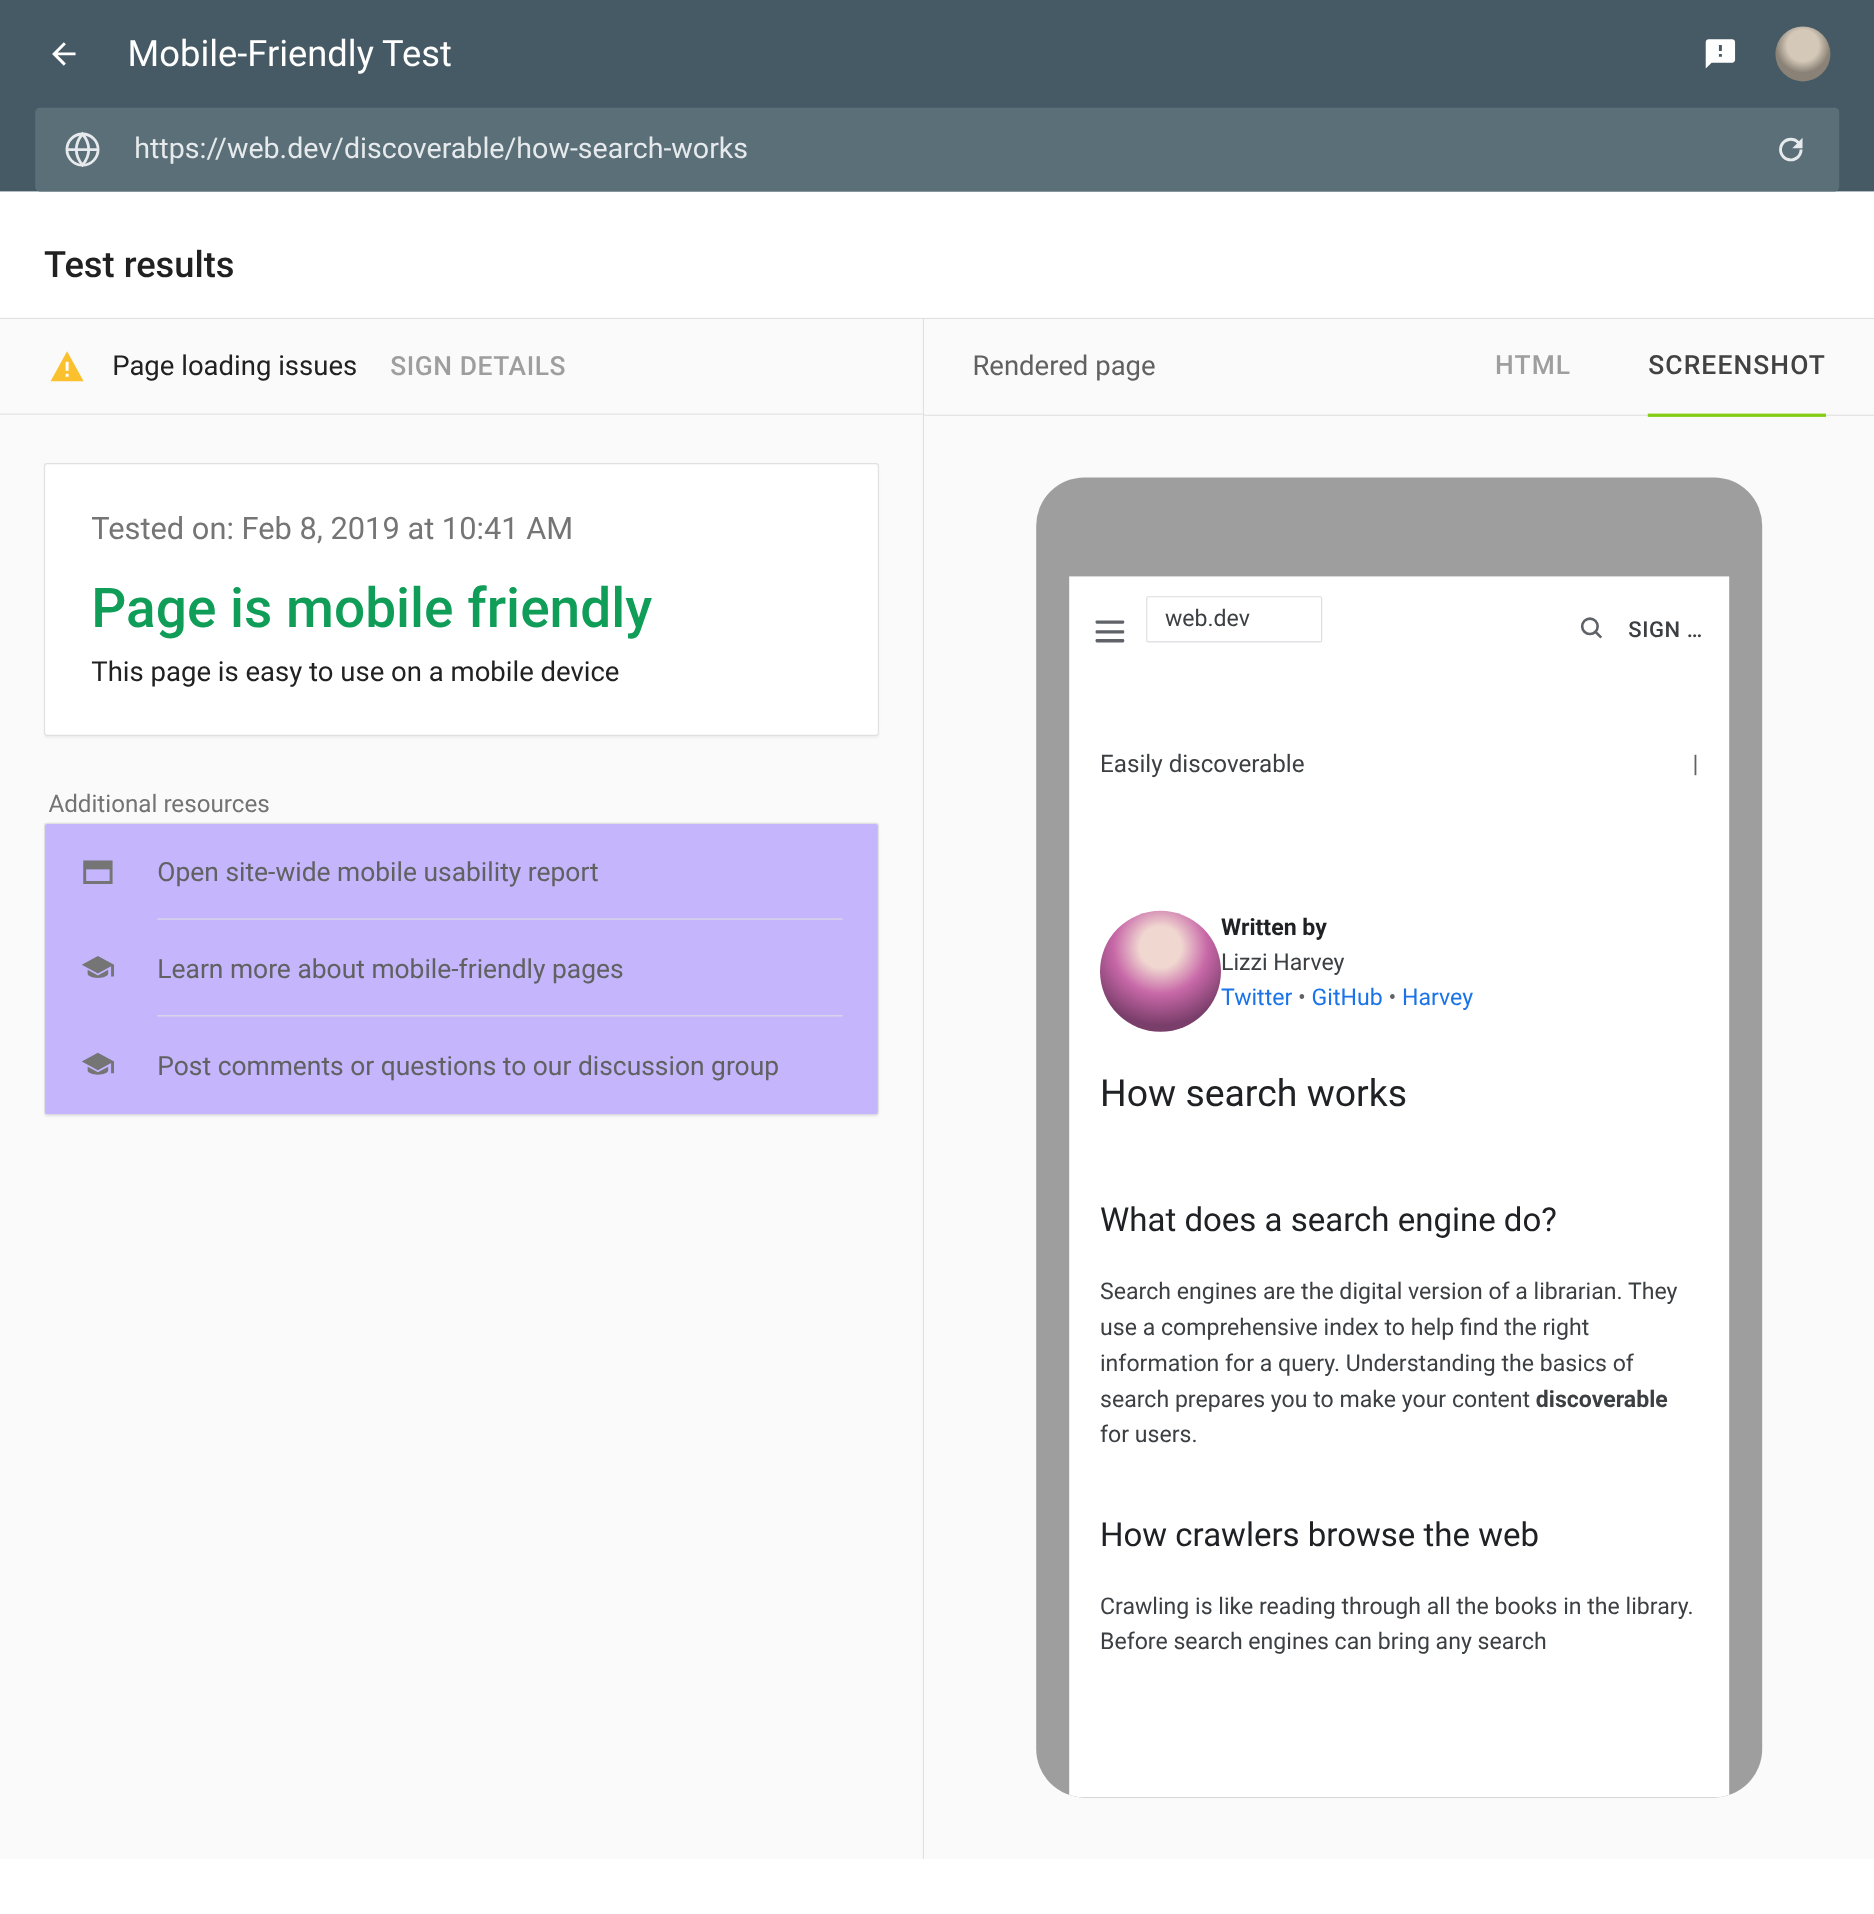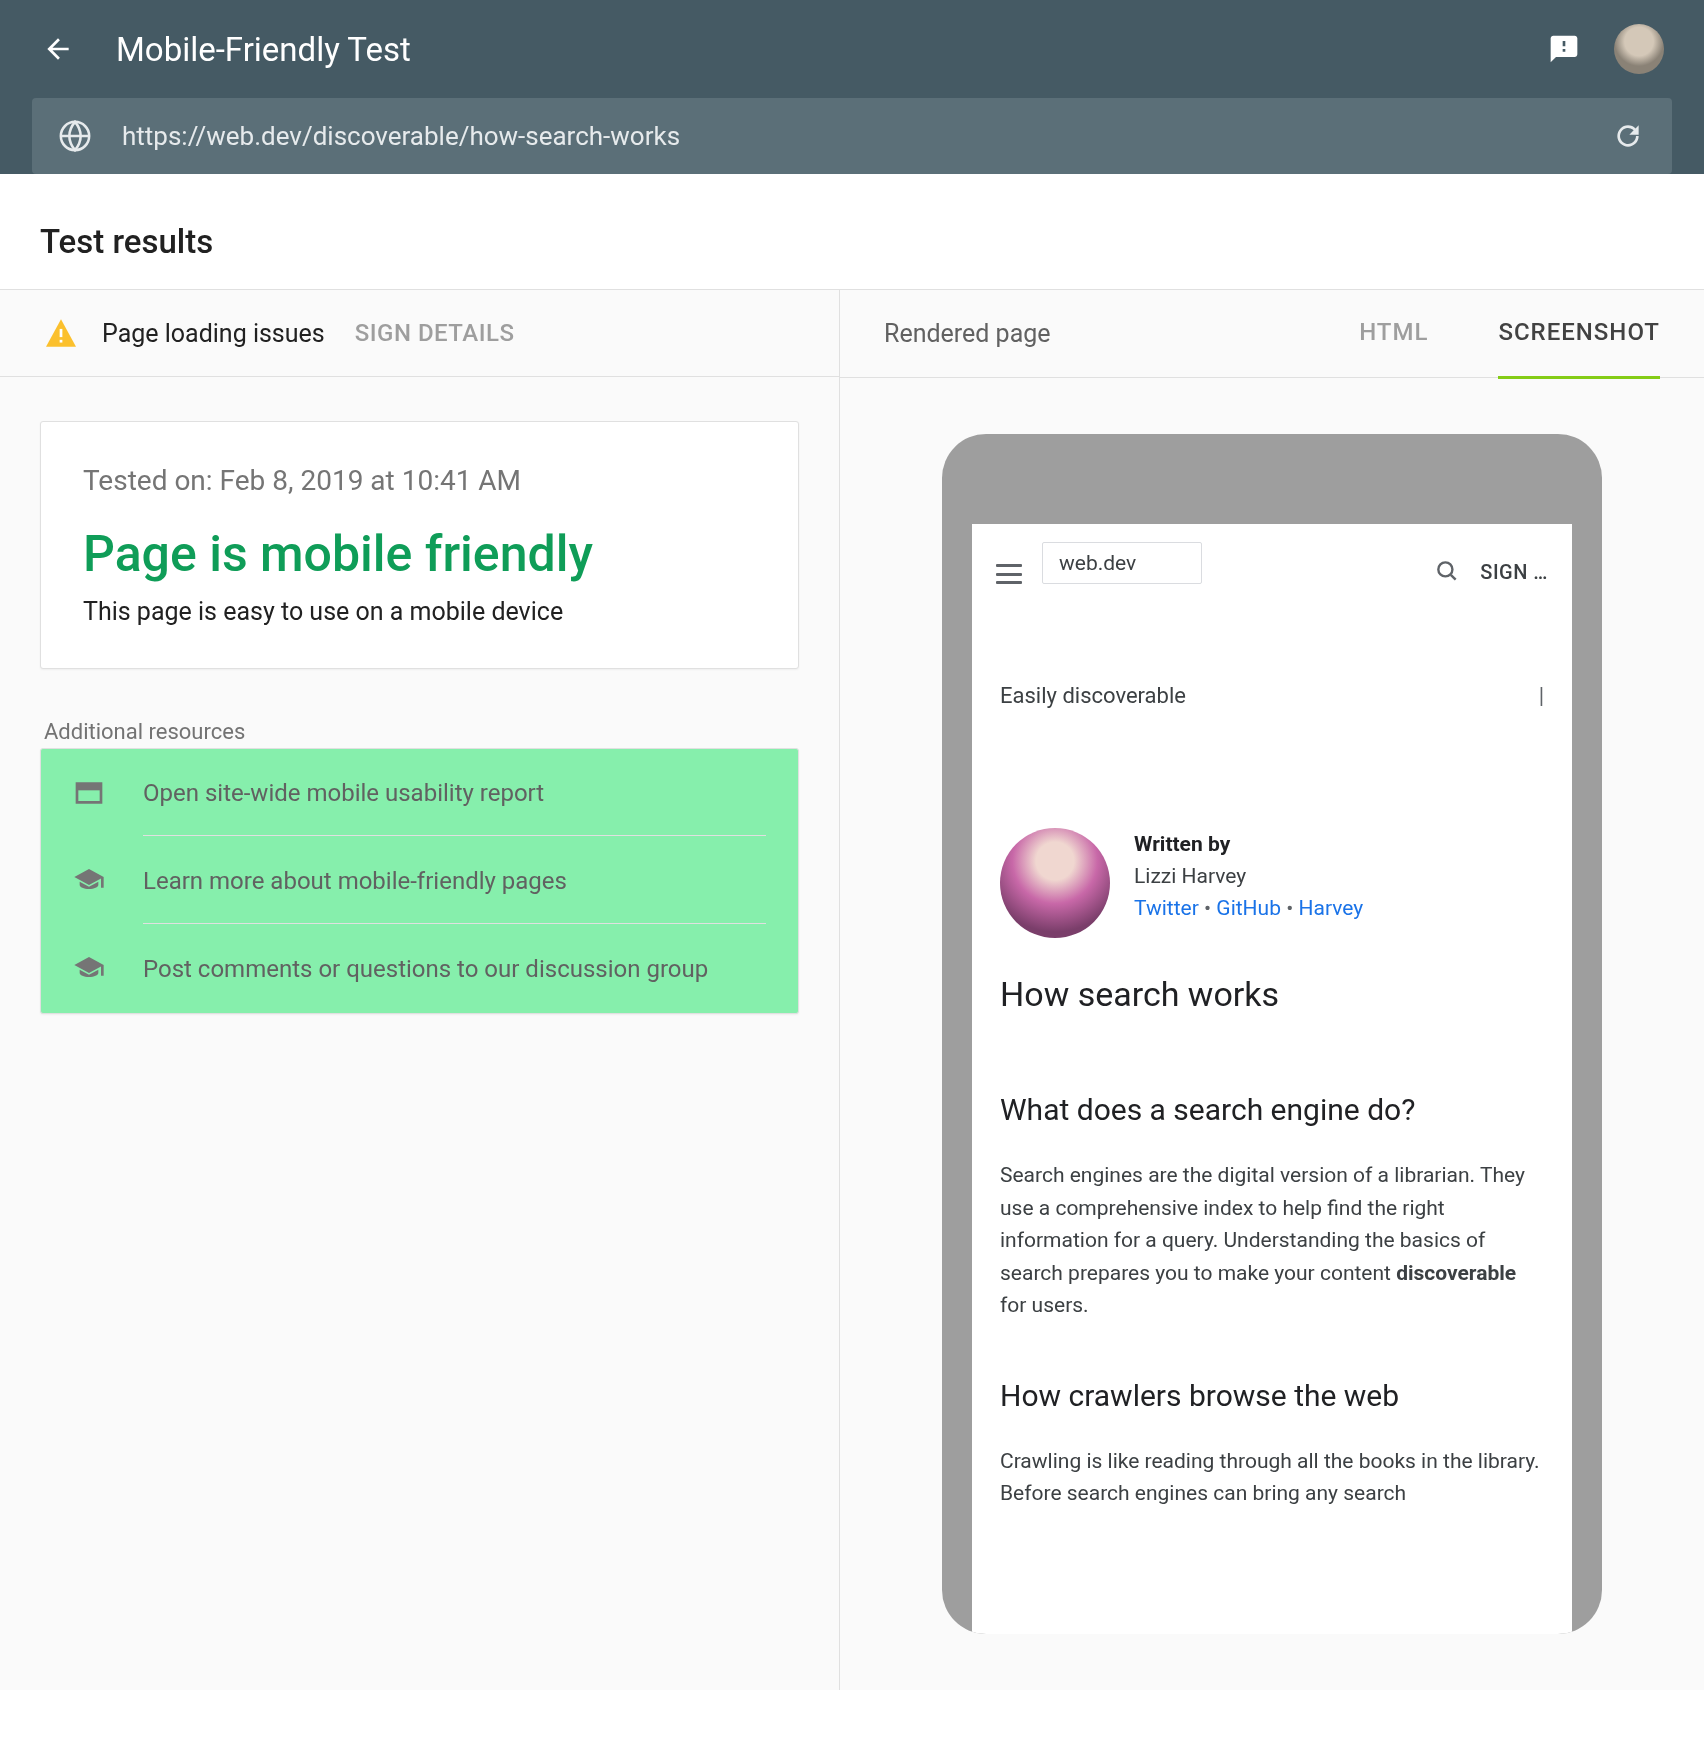--- a/index.html
+++ b/index.html
@@ -31,21 +31,21 @@
 .issues-row { display: flex; align-items: center; padding: 28px 44px; border-bottom: 1px solid #e0e0e0; gap: 24px; }
 .issues-label { font-size: 25px; color: #212121; }
 .view-details { font-size: 24px; color: #9e9e9e; letter-spacing: 0.5px; cursor: pointer; font-weight:500; margin-left:6px;}
 
 .result-card { margin: 44px 40px 50px; background: #fff; border: 1px solid #e0e0e0; border-radius: 3px; padding: 42px; box-shadow: 0 1px 2px rgba(0,0,0,0.05); }
 .tested-on { font-size: 28px; color: #757575; margin-bottom: 28px; }
 .verdict { font-size: 50px; font-weight: 500; color: #0f9d58; margin-bottom: 14px; }
 .verdict-sub { font-size: 25px; color: #212121; }
 
 .resources-title { font-size: 22px; color: #737373; margin: 0 44px 4px; }
-.resources-card { margin: 0 40px 30px; background: #86efac; border: 1px solid #e0e0e0; border-radius: 3px; box-shadow: 0 1px 2px rgba(0,0,0,0.05); }
+.resources-card { margin: 0 40px 30px; background: #c4b5fd; border: 1px solid #e0e0e0; border-radius: 3px; box-shadow: 0 1px 2px rgba(0,0,0,0.05); }
 .resource-item { display: flex; align-items: center; padding: 28px 32px; gap: 38px; cursor: pointer; }
 .resource-item:not(:last-child) .resource-text-wrap { border-bottom: 1px solid #e0e0e0; }
 .resource-text-wrap { flex: 1; padding-bottom: 28px; margin-bottom: -28px; }
 .resource-item:last-child .resource-text-wrap { padding-bottom: 0; margin-bottom: 0; }
 .resource-text { font-size: 24px; color: #616161; }
 .resource-icon { width: 32px; height: 32px; color: #757575; }
 
 
 .right-header { display: flex; align-items: center; padding: 28px 44px; border-bottom: 1px solid #e0e0e0; }
 .rendered-label { font-size: 25px; color: #616161; flex: 1; }
@@ -61,21 +61,21 @@
 .hamburger span{height:3px; background:#5f6368; border-radius:1px;}
 .site-pill { border: 1px solid #dadce0; padding: 8px 16px; font-size: 21px; color: #3c4043; border-radius: 2px; width:160px;}
 .screen-header-spacer { flex: 1; }
 .search-ico { width: 26px; height: 26px; }
 .signin { font-size: 20px; font-weight: 500; color: #3c4043; letter-spacing: 0.5px; }
 
 .screen-body { padding: 50px 28px 0; }
 .breadcrumb-row { display: flex; justify-content: space-between; font-size: 22px; color: #3c4043; margin-bottom: 120px; margin-top: 31px; }
 .breadcrumb-sep { color: #5f6368; }
 
-.author { display: flex; gap: 24px; margin-bottom: 36px; }
+.author { display: flex; margin-bottom: 36px; }
 .author-avatar { width: 110px; height: 110px; border-radius: 50%; background: radial-gradient(circle at 50% 30%, #f0d7d0 20%, #c868a8 45%, #7a3e6a 75%); }
 .author-meta { display: flex; flex-direction: column; gap: 8px; padding-top:4px;}
 .written-by { font-size: 21px; font-weight: 700; color: #202124; }
 .author-name { font-size: 21px; color: #3c4043; }
 .author-links { font-size: 21px; color: #1a73e8; }
 .author-links .dot { color: #5f6368; }
 
 .article-h1 { font-size: 34px; color: #202124; margin-bottom: 78px; font-weight:400;}
 .article-h2 { font-size: 30px; color: #202124; margin-bottom: 32px; font-weight:400;}
 .article-p { font-size: 21px; color: #3c4043; line-height: 1.55; margin-bottom: 56px; }

